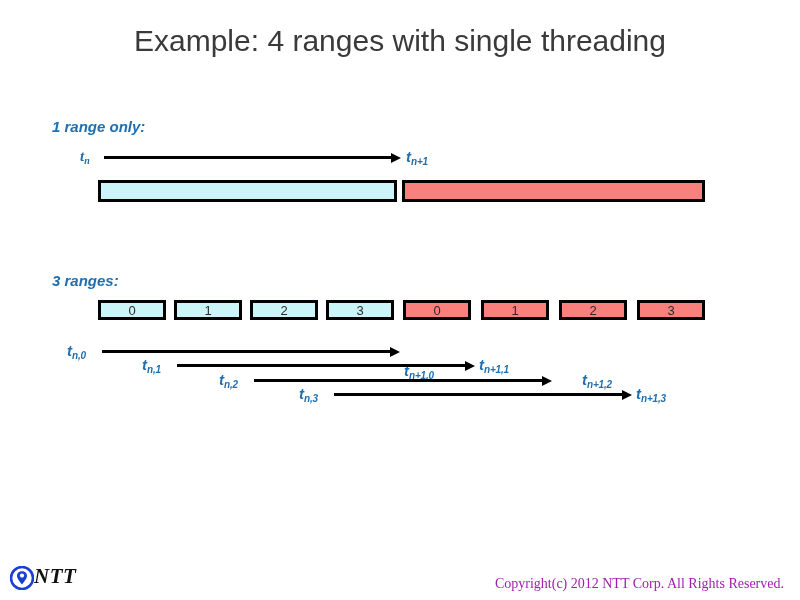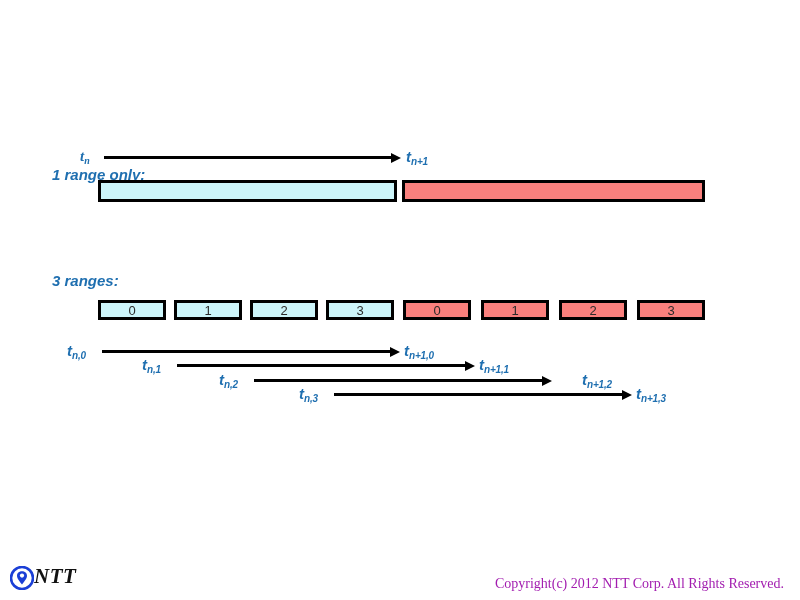--- a/index.html
+++ b/index.html
@@ -41,21 +41,21 @@
   
   .section-caption {
     position: absolute;
     font-family: "Liberation Sans", sans-serif;
     font-style: italic;
     font-weight: 700;
     font-size: 15px;
     color: #1f6fb0;
     white-space: nowrap;
   }
-  #caption-one  { left: 52px;  top: 118px; margin-top: 48px; }
+  #caption-one  { left: 52px;  top: 118px; }
   #caption-four { left: 52px;  top: 272px; }
 
   
   .t-label {
     position: absolute;
     font-family: "Liberation Sans", sans-serif;
     font-style: italic;
     font-weight: 700;
     font-size: 15px;
     color: #1f6fb0;
@@ -140,20 +140,21 @@
     font-size: 14px;
     color: #a21caf;
     white-space: nowrap;
   }
 </style>
 </head>
 <body>
 
 <div id="slide">
 
+  <div class="slide-title">Example: 4 ranges with single threading</div>
 
   <div class="section-caption" id="caption-one">1 range only:</div>
 
   <div class="t-label" style="left:80px; top:149px;font-family:Liberation Serif, serif;"><span>t</span><sub>n</sub></div>
 
   <div class="arrow" style="left:104px; top:156px; width:288px;"></div>
 
   <div class="t-label" style="left:406px; top:149px;"><span>t</span><sub>n+1</sub></div>
 
   <div class="bar bar-cyan" style="left:98px; top:180px; width:299px; height:22px;"></div>
@@ -183,21 +184,21 @@
   </div>
   <div class="range-box bar-red" style="left:559px; top:300px; width:68px; height:20px;">
     <span class="box-num">2</span>
   </div>
   <div class="range-box bar-red" style="left:637px; top:300px; width:68px; height:20px;">
     <span class="box-num">3</span>
   </div>
 
   <div class="t-label" style="left:67px; top:343px;"><span>t</span><sub>n,0</sub></div>
   <div class="arrow" style="left:102px; top:350px; width:289px;"></div>
-  <div class="t-label" style="left:404px; top:343px;text-align:right;"><span>t</span><sub>n+1,0</sub></div>
+  <div class="t-label" style="left:404px; top:363px;text-align:right;"><span>t</span><sub>n+1,0</sub></div>
 
   <div class="t-label" style="left:142px; top:357px;"><span>t</span><sub>n,1</sub></div>
   <div class="arrow" style="left:177px; top:364px; width:289px;"></div>
   <div class="t-label" style="left:479px; top:357px;"><span>t</span><sub>n+1,1</sub></div>
 
   <div class="t-label" style="left:219px; top:372px;text-align:center;"><span>t</span><sub>n,2</sub></div>
   <div class="arrow" style="left:254px; top:379px; width:289px;"></div>
   <div class="t-label" style="left:582px; top:372px;"><span>t</span><sub>n+1,2</sub></div>
 
   <div class="t-label" style="left:299px; top:386px;"><span>t</span><sub>n,3</sub></div>

